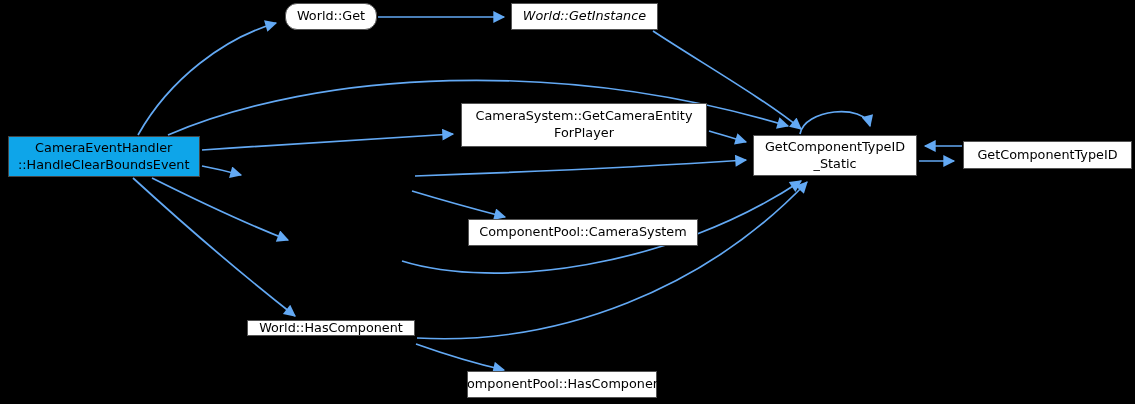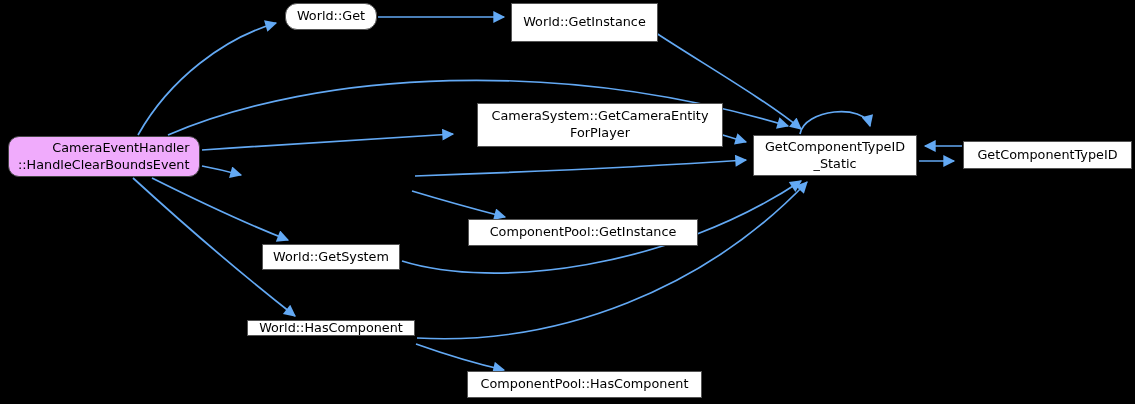--- a/index.html
+++ b/index.html
@@ -25,26 +25,25 @@
     font-size: 12.8px;
     line-height: 1.32;
     display: flex;
     align-items: center;
     justify-content: center;
     text-align: center;
     white-space: pre-line;
     cursor: pointer;
   }
   .node.focus {
-    background: #f0abfc;
+    background: #0ea5e9;
     border-color: #454545;
     justify-content: flex-start;
-    text-align: right;
+    text-align: center;
     padding-left: 9px;
-    border-radius: 11px;
   }
   .node span { white-space: pre-line; pointer-events: none; }
 </style>
 </head>
 <body>
 
 <div id="canvas">
 
   <svg id="edges" viewBox="0 0 1135 404" xmlns="http://www.w3.org/2000/svg">
     <defs>
@@ -75,48 +74,45 @@
 
   <div class="node focus" style="left:8px; top:136px; width:192px; height:41px;">
     <span>CameraEventHandler
 ::HandleClearBoundsEvent</span>
   </div>
 
   <div class="node" style="left:285px; top:3px; width:92px; height:27px;border-radius:12px;">
     <span>World::Get</span>
   </div>
 
-  <div class="node" style="left:511px; top:3px; width:147px; height:39px;">
+  <div class="node" style="left:511px; top:3px; width:147px; height:27px;font-style:italic;">
     <span>World::GetInstance</span>
   </div>
 
-  <div class="node" style="left:461px; top:103px; width:246px; height:44px;margin-left:16px;">
+  <div class="node" style="left:461px; top:103px; width:246px; height:44px;">
     <span>CameraSystem::GetCameraEntity
 ForPlayer</span>
   </div>
 
   <div class="node" style="left:753px; top:135px; width:164px; height:41px;">
     <span>GetComponentTypeID
 _Static</span>
   </div>
 
   <div class="node" style="left:963px; top:141px; width:169px; height:28px;">
     <span>GetComponentTypeID</span>
   </div>
 
 
   <div class="node" style="left:468px; top:219px; width:230px; height:27px;">
-    <span>ComponentPool::GetInstance</span>
+    <span>ComponentPool::CameraSystem</span>
   </div>
 
-  <div class="node" style="left:262px; top:244px; width:138px; height:26px;">
-    <span>World::GetSystem</span>
-  </div>
 
   <div class="node" style="left:247px; top:320px; width:168px; height:16px;">
     <span>World::HasComponent</span>
   </div>
 
-  <div class="node" style="left:467px; top:371px; width:235px; height:27px;">
+  <div class="node" style="left:467px; top:371px; width:190px; height:27px;">
     <span>ComponentPool::HasComponent</span>
   </div>
 
 </div>
 
 </body></html>

